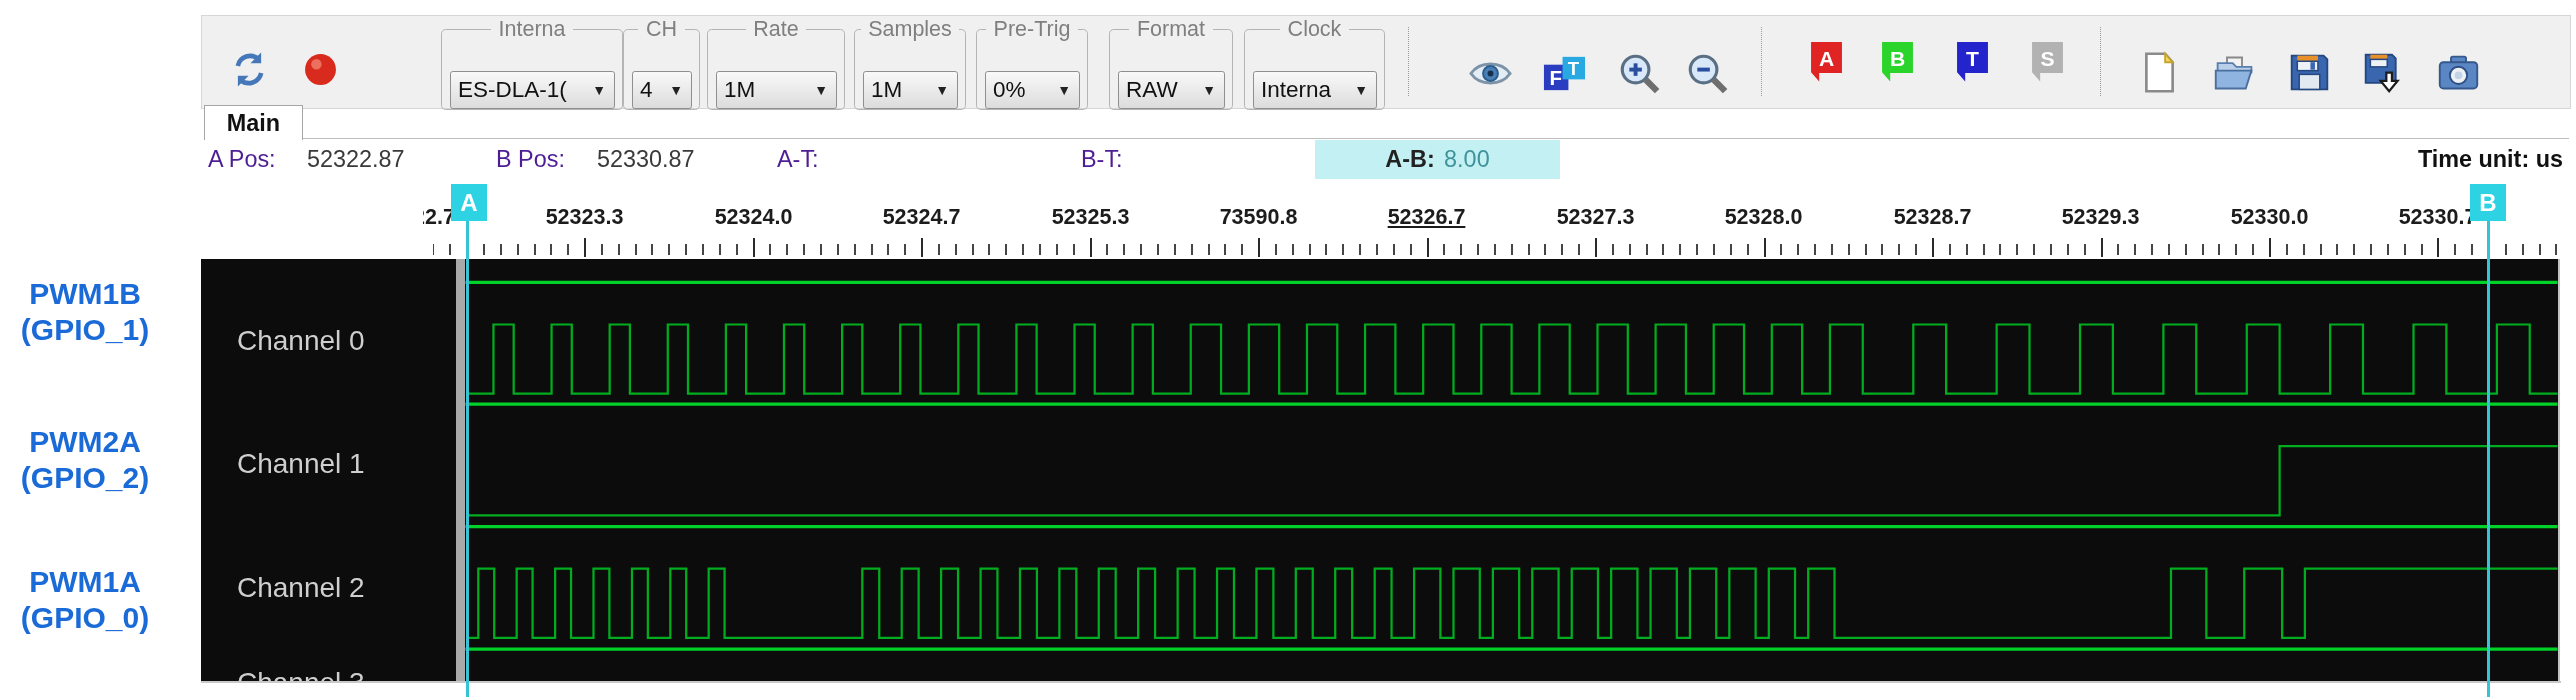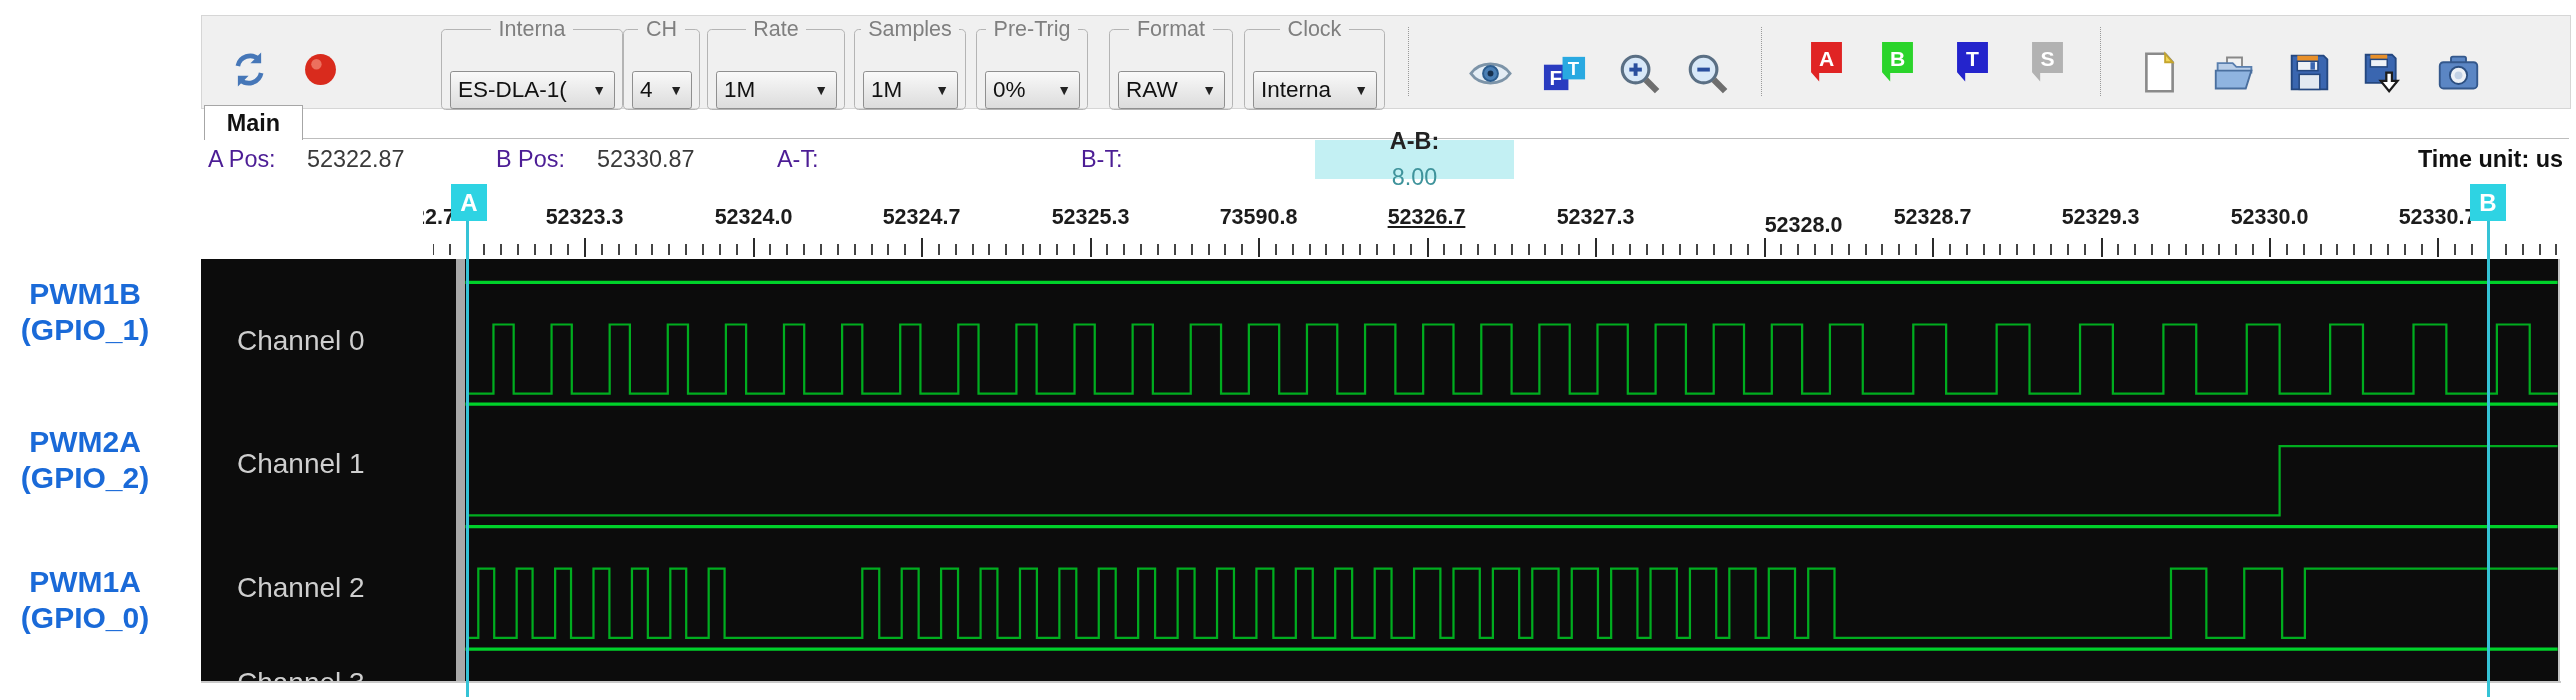--- a/index.html
+++ b/index.html
@@ -25,22 +25,22 @@
   
   .tab{position:absolute;top:105px;height:34px;display:flex;align-items:center;justify-content:center;
        font-size:23.4px;font-weight:600;color:#111;}
   #tab-main{left:204px;width:97px;background:#fff;border:0.9px solid #a6a6a6;border-bottom:none;z-index:3;}
   #tab-protocol{left:301px;width:328px;background:#f1f1f1;border:0.9px solid #a6a6a6;border-bottom:none;z-index:2;}
   #tabline{position:absolute;left:301px;top:138px;width:2268px;height:0.9px;background:#bdbdbd;}
   
   #infobar{position:absolute;left:0;top:140px;width:2576px;height:41px;font-size:23.4px;color:#222;}
   .ib{position:absolute;top:5.6px;white-space:nowrap;}
   .ib b{font-weight:400;color:#4c1d95;}
-  #ab-box{position:absolute;left:1315px;top:0px;width:199px;height:39px;background:#c3f0f3;
-          display:flex;align-items:center;justify-content:center;gap:9.4px;flex-direction:column;}
+  #ab-box{position:absolute;left:1315px;top:0px;width:245px;height:39px;background:#c3f0f3;
+          display:flex;align-items:center;justify-content:center;gap:9.4px;}
   #ab-box .v{color:#3f939b;}
   #time-unit{position:absolute;right:13px;top:5.6px;font-weight:700;color:#111;}
   
   #ruler{position:absolute;left:423px;top:201px;width:2142px;height:58px;overflow:hidden;}
   .rlabel{position:absolute;top:3.7px;width:131px;margin-left:-66px;text-align:center;
           font-size:21.5px;font-weight:700;color:#1c1c1c;}
   .tick-major{position:absolute;top:37px;width:1.9px;height:19px;background:#2a2a2a;}
   .tick-minor{position:absolute;top:43px;width:1.9px;height:11.2px;background:#454545;}
   
   #name-panel{position:absolute;left:201px;top:259px;width:255px;height:422px;background:#0c0c0c;overflow:hidden;}
@@ -325,21 +325,21 @@
       <div class="tick-major" style="left: 1172px;"></div>
       <div class="tick-minor" style="left: 1189px;"></div>
       <div class="tick-minor" style="left: 1206px;"></div>
       <div class="tick-minor" style="left: 1223px;"></div>
       <div class="tick-minor" style="left: 1239px;"></div>
       <div class="tick-minor" style="left: 1256px;"></div>
       <div class="tick-minor" style="left: 1273px;"></div>
       <div class="tick-minor" style="left: 1290px;"></div>
       <div class="tick-minor" style="left: 1307px;"></div>
       <div class="tick-minor" style="left: 1324px;"></div>
-      <div class="rlabel" style="left: 1381px; margin-top: 8px;">52328.0</div>
+      <div class="rlabel" style="left: 1341px;">52328.0</div>
       <div class="tick-major" style="left: 1341px;"></div>
       <div class="tick-minor" style="left: 1357px;"></div>
       <div class="tick-minor" style="left: 1374px;"></div>
       <div class="tick-minor" style="left: 1391px;"></div>
       <div class="tick-minor" style="left: 1408px;"></div>
       <div class="tick-minor" style="left: 1425px;"></div>
       <div class="tick-minor" style="left: 1442px;"></div>
       <div class="tick-minor" style="left: 1458px;"></div>
       <div class="tick-minor" style="left: 1475px;"></div>
       <div class="tick-minor" style="left: 1492px;"></div>

